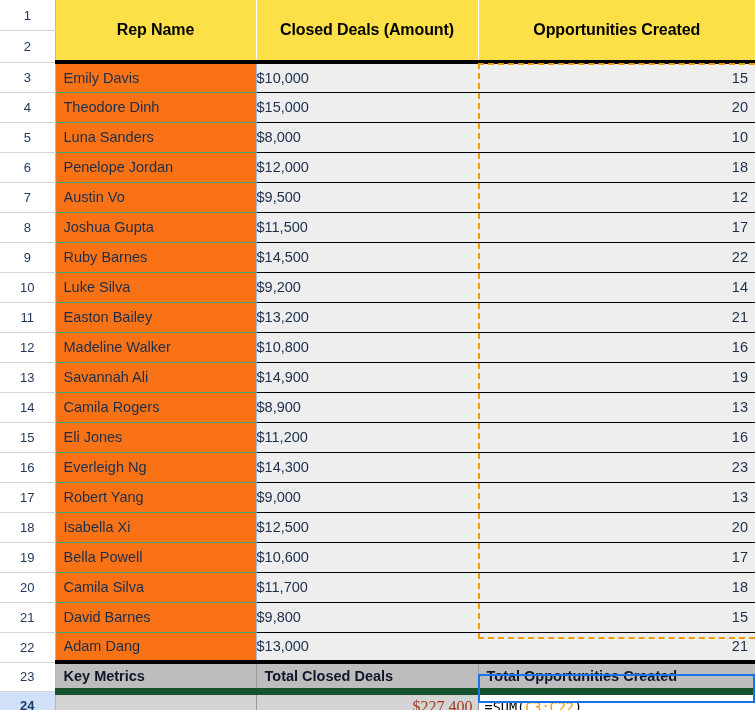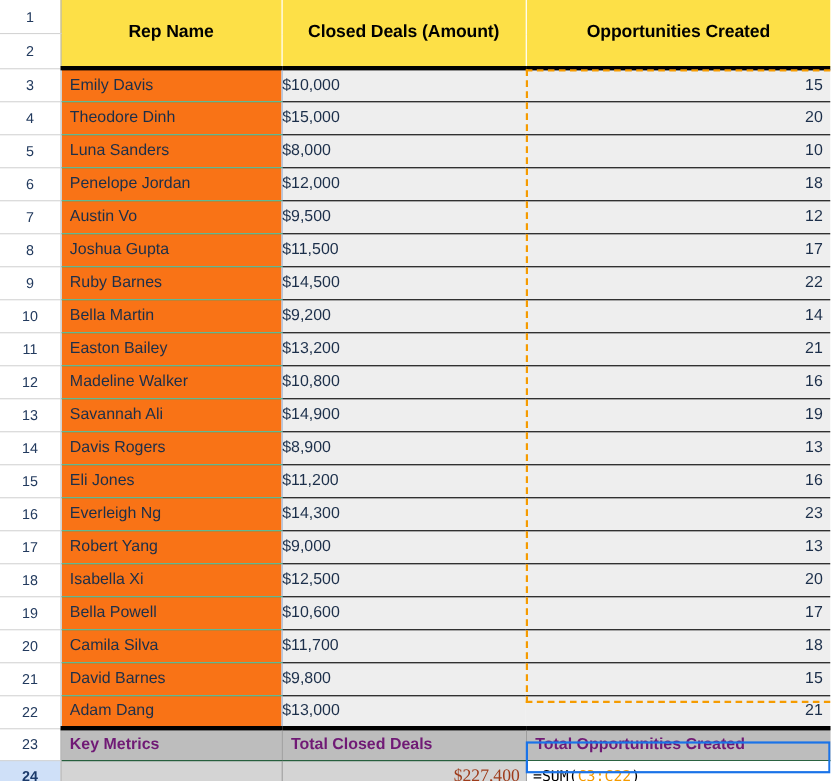--- a/index.html
+++ b/index.html
@@ -83,26 +83,26 @@
     text-align: right;
     padding-right: 7px;
     border-bottom: 1px solid #000000;
     height: 30px;
     white-space: nowrap;
   }
 
   
   .keylabel-cell {
     background: #bdbdbd;
-    color: #701a75;
+    color: #0f172a;
     font-weight: bold;
     font-size: 14.5px;
     padding-left: 8px;
     height: 29px;
-    border-bottom: 1px solid #14532d;
+    border-bottom: 7px solid #14532d;
     border-right: 1px solid #9a9a9a;
     white-space: nowrap;
   }
   .total-row-top { border-top: 4px solid #000000; }
   .totval-cell {
     background: #d4d4d4;
     height: 29px;
     border-bottom: 1px solid #3aa87a;
     border-right: 1px solid #9a9a9a;
   }
@@ -213,21 +213,21 @@
           <td class="opp-cell">17</td>
         </tr>
         <tr>
           <td class="rowhdr">9</td>
           <td class="name-cell">Ruby Barnes</td>
           <td class="num-cell">$14,500</td>
           <td class="opp-cell">22</td>
         </tr>
         <tr>
           <td class="rowhdr">10</td>
-          <td class="name-cell">Bella Martin</td>
+          <td class="name-cell">Luke Silva</td>
           <td class="num-cell">$9,200</td>
           <td class="opp-cell">14</td>
         </tr>
         <tr>
           <td class="rowhdr">11</td>
           <td class="name-cell">Easton Bailey</td>
           <td class="num-cell">$13,200</td>
           <td class="opp-cell">21</td>
         </tr>
         <tr>
@@ -237,21 +237,21 @@
           <td class="opp-cell">16</td>
         </tr>
         <tr>
           <td class="rowhdr">13</td>
           <td class="name-cell">Savannah Ali</td>
           <td class="num-cell">$14,900</td>
           <td class="opp-cell">19</td>
         </tr>
         <tr>
           <td class="rowhdr">14</td>
-          <td class="name-cell">Davis Rogers</td>
+          <td class="name-cell">Camila Rogers</td>
           <td class="num-cell">$8,900</td>
           <td class="opp-cell">13</td>
         </tr>
         <tr>
           <td class="rowhdr">15</td>
           <td class="name-cell">Eli Jones</td>
           <td class="num-cell">$11,200</td>
           <td class="opp-cell">16</td>
         </tr>
         <tr>

